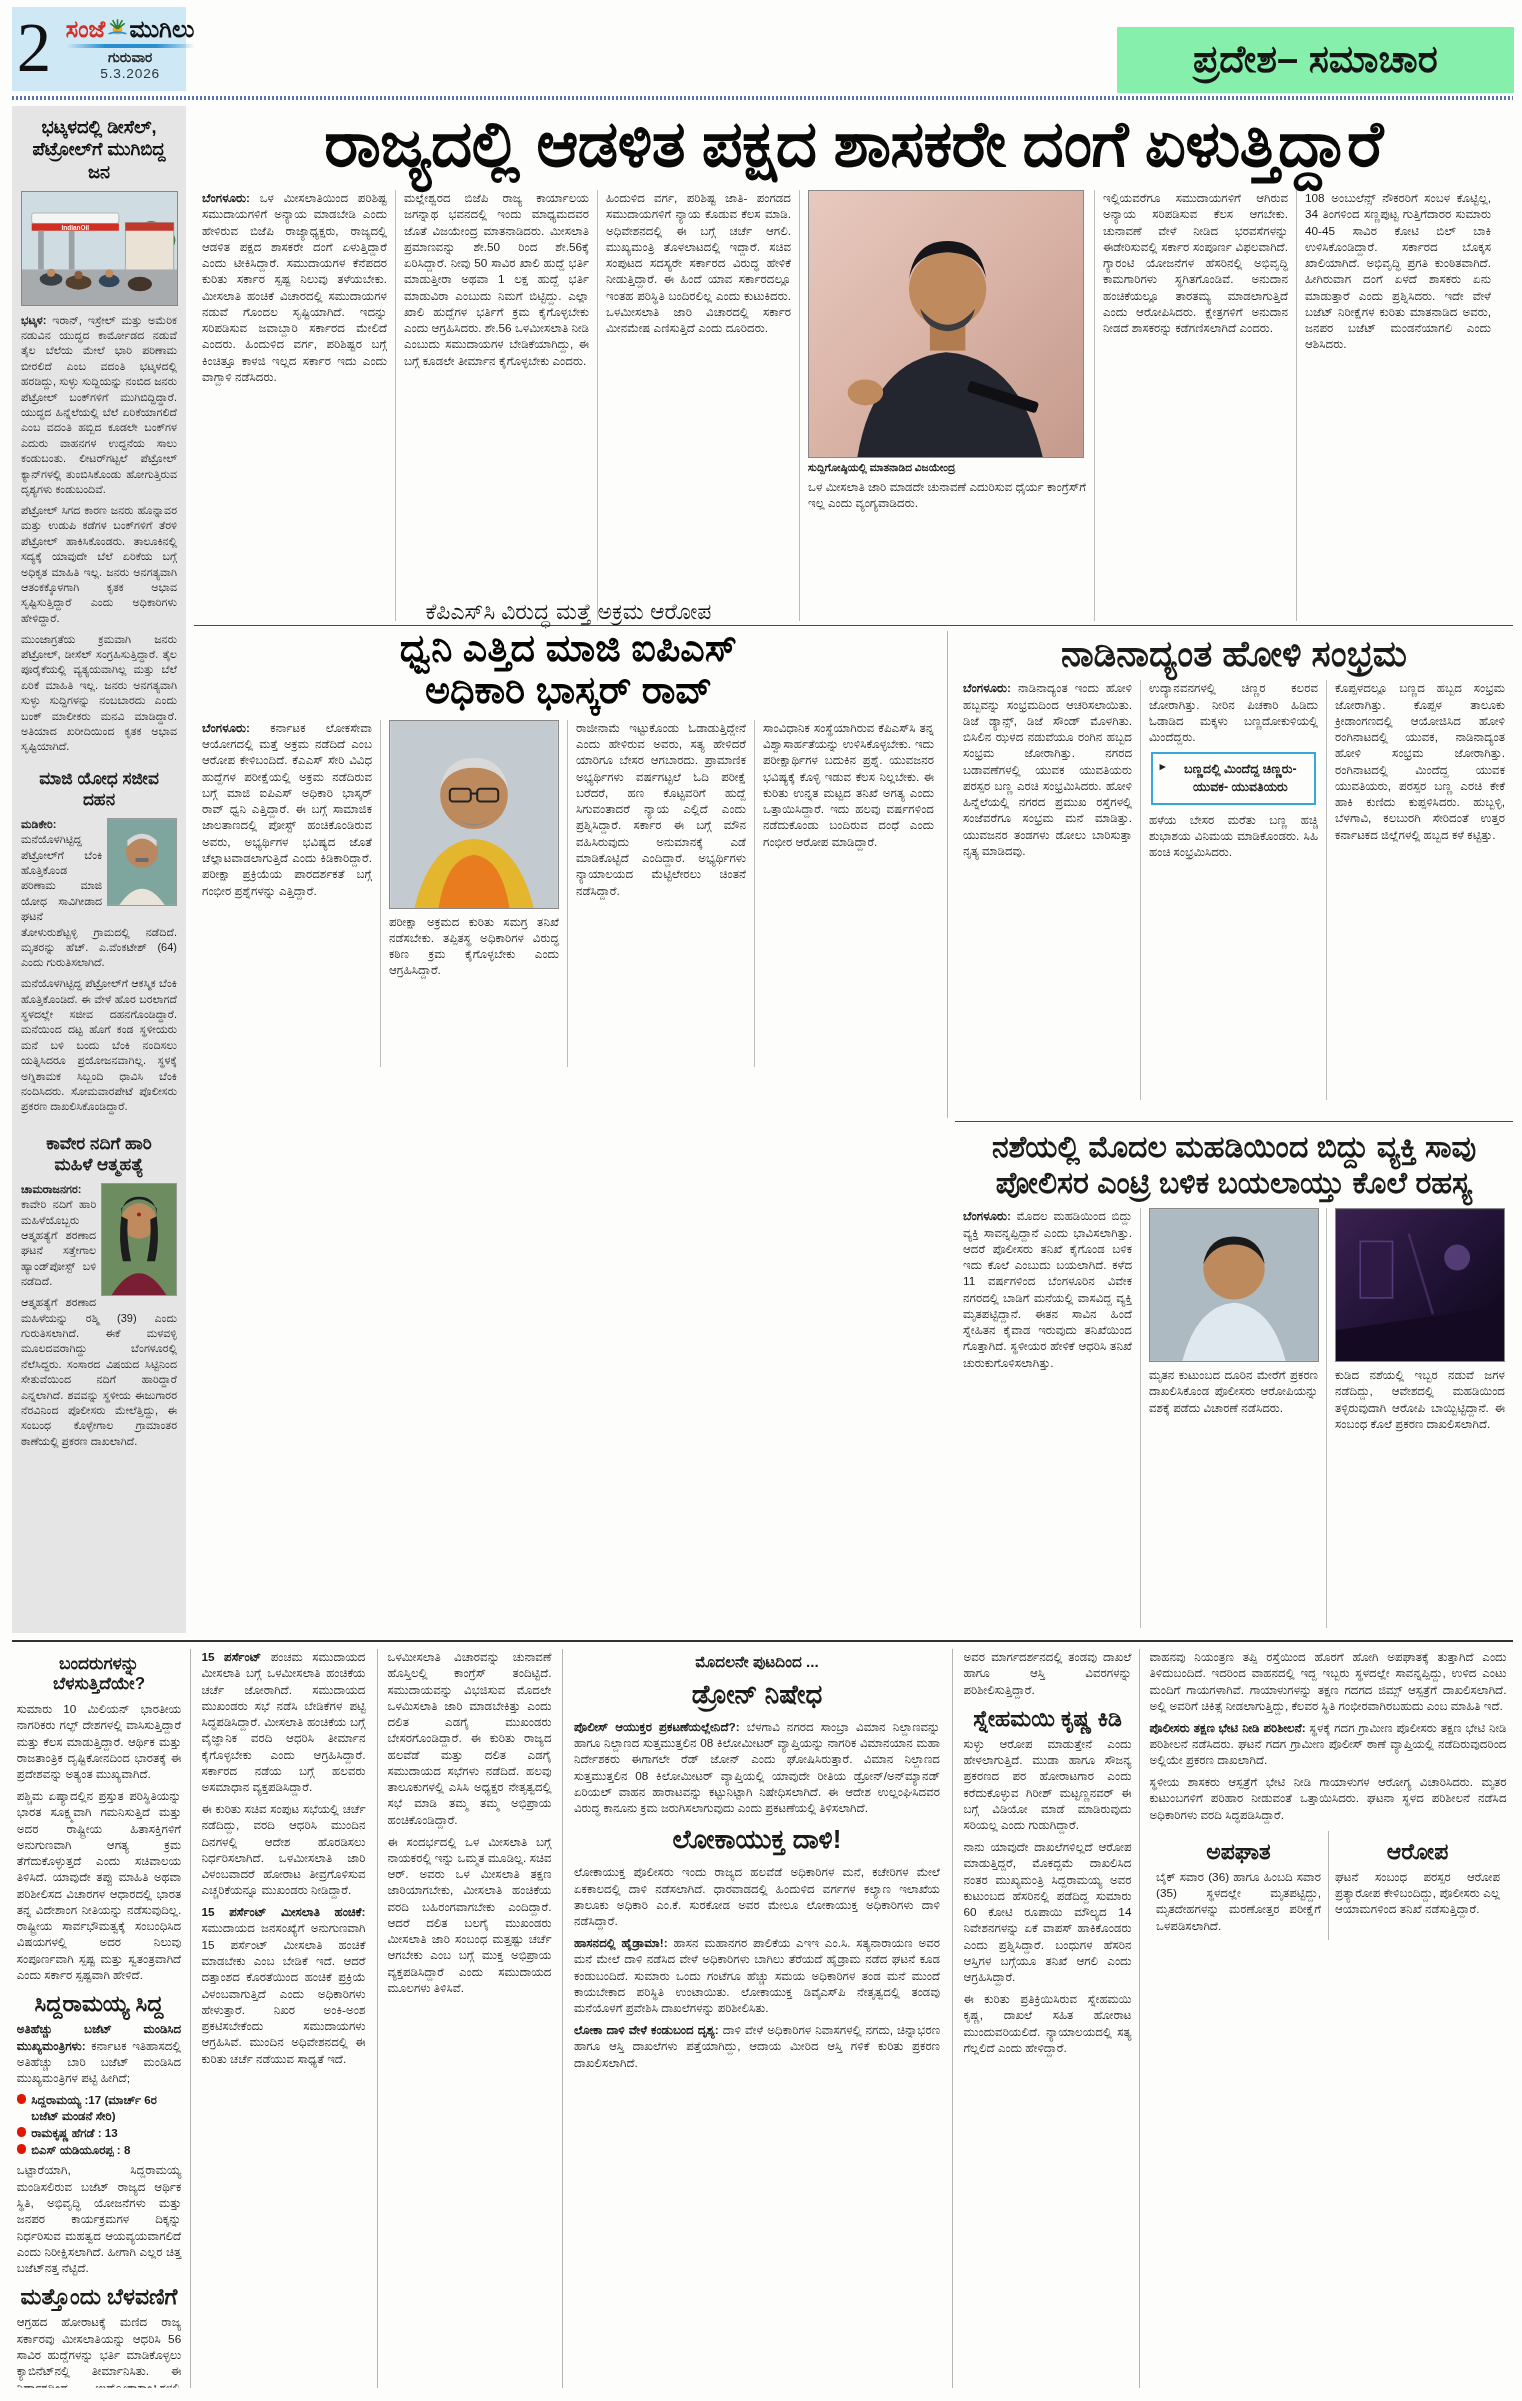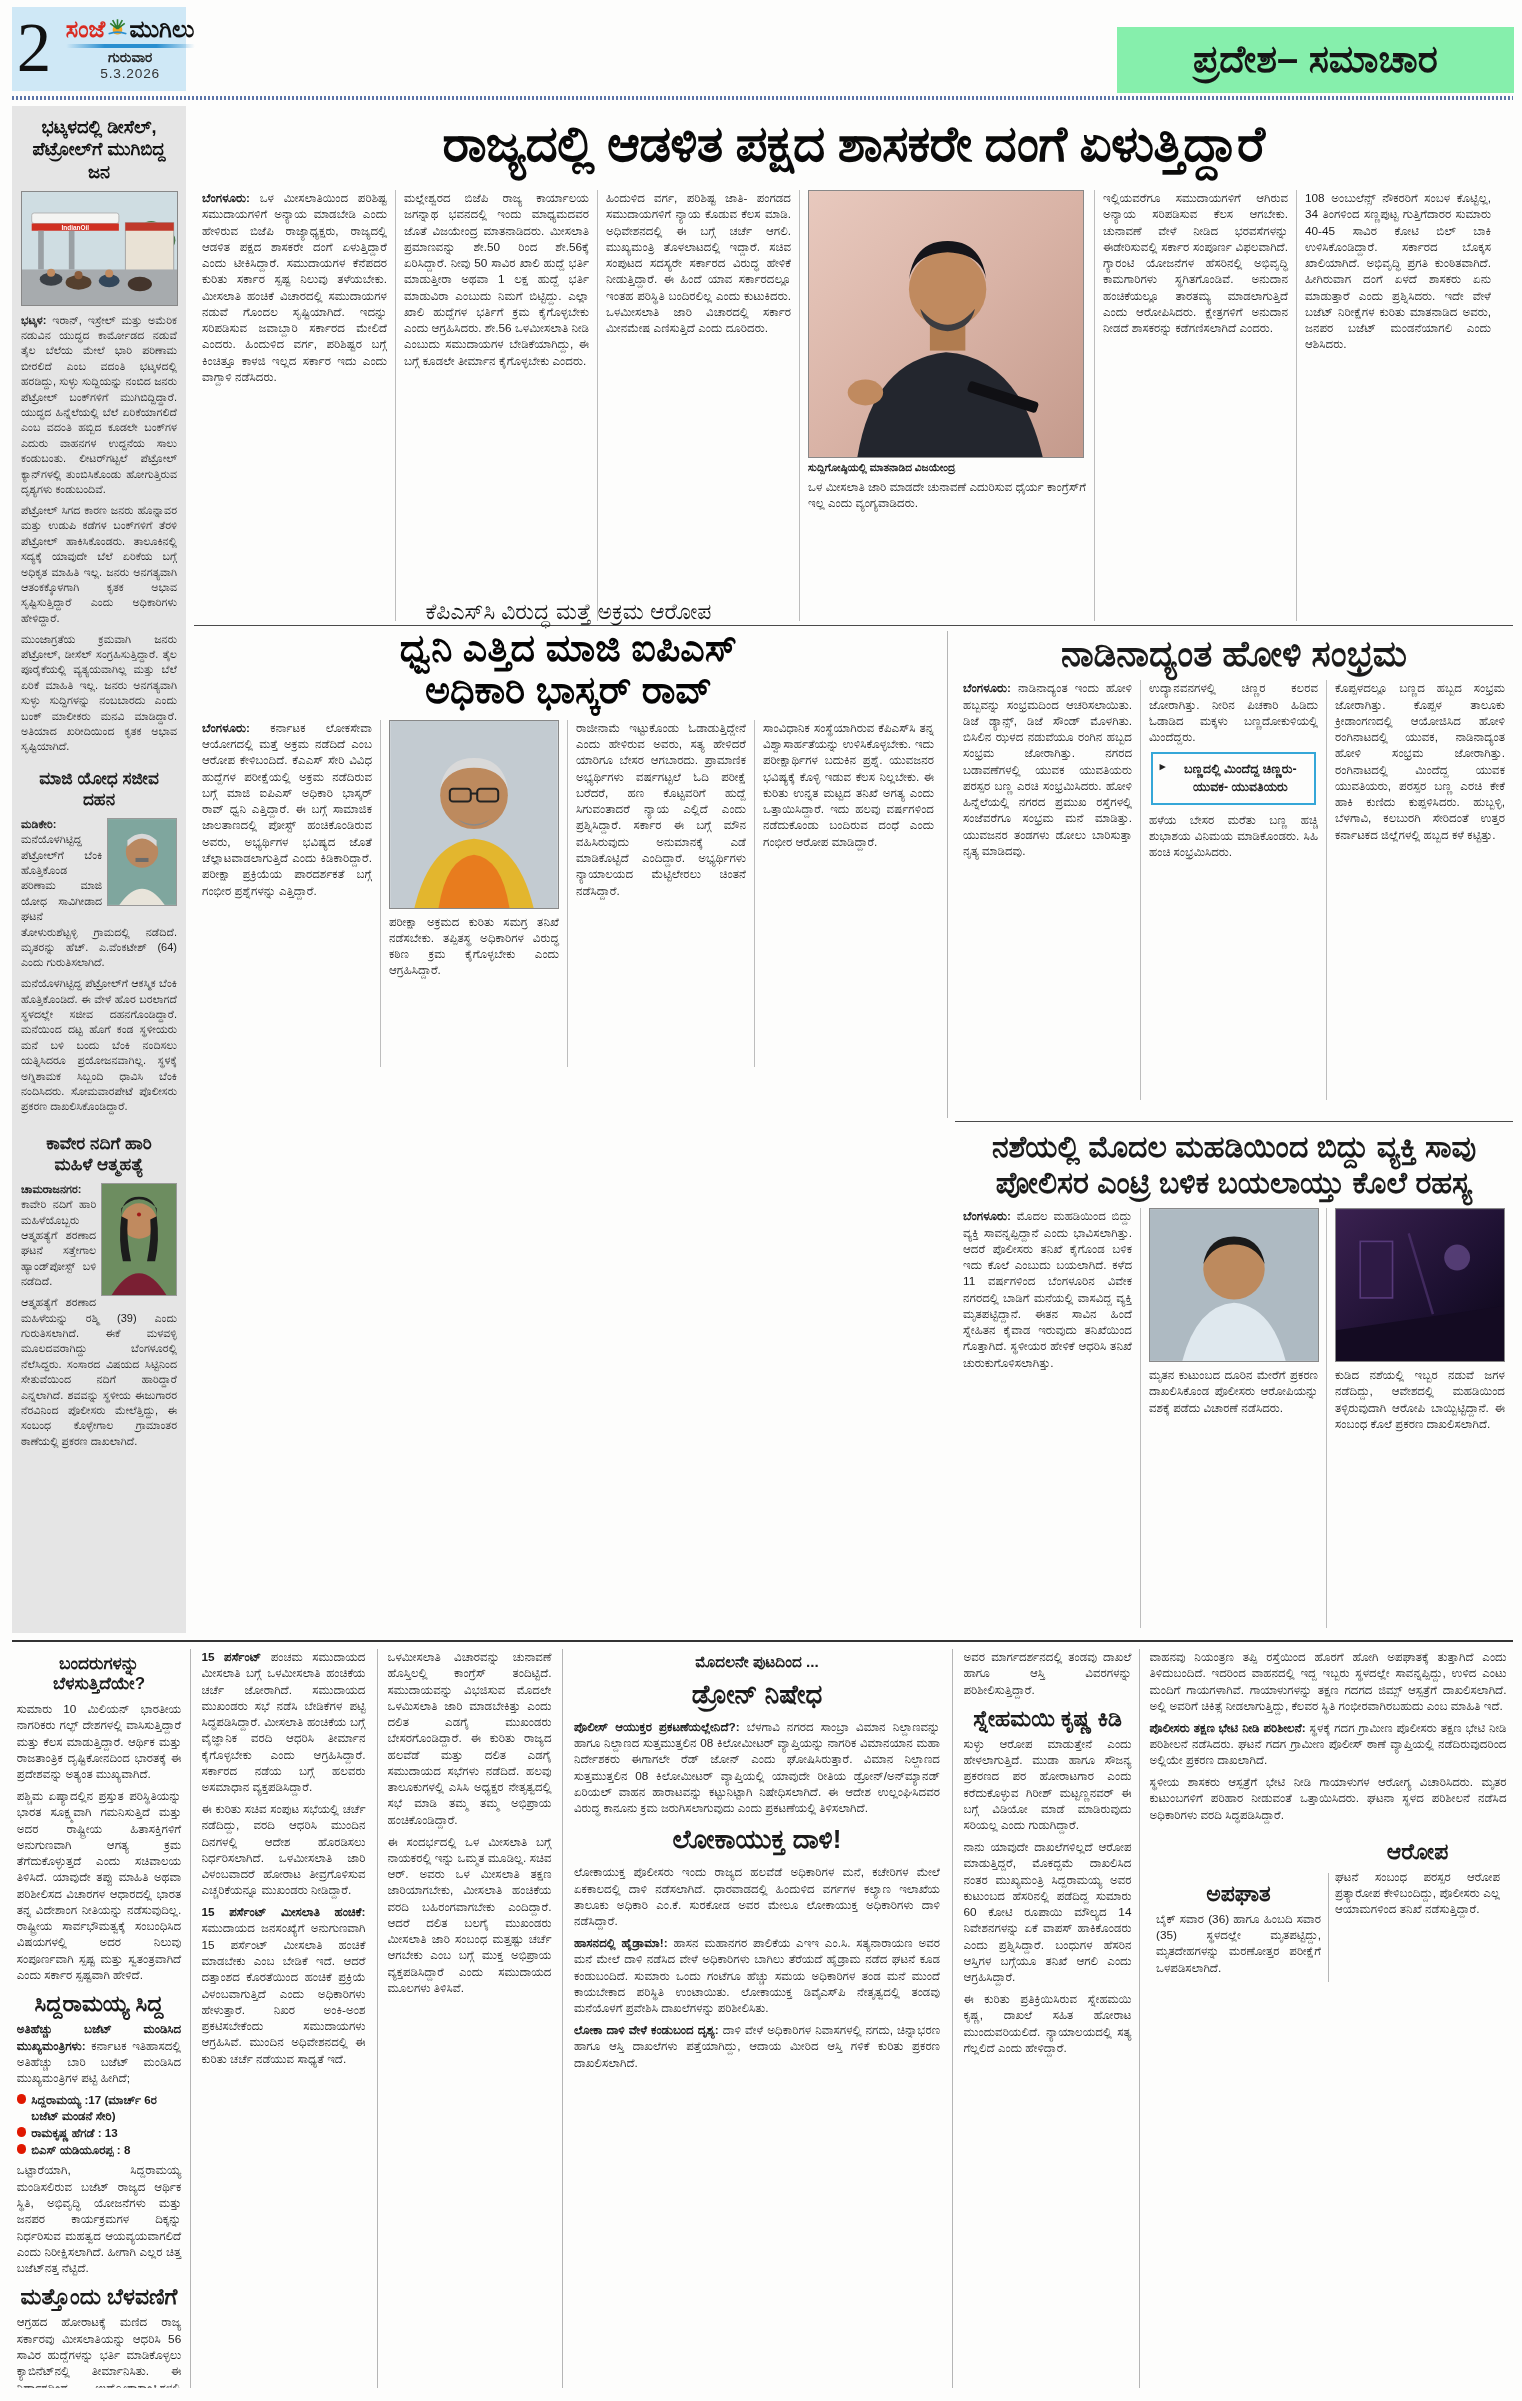--- a/index.html
+++ b/index.html
@@ -22,21 +22,21 @@
   #mast-date{font-size:13.7px;color:#333;letter-spacing:0.8px;}
   
   #section-label{left:1117px;top:27.4px;width:397px;height:66px;background:#86efac;display:flex;align-items:center;justify-content:center;font-size:38px;font-weight:bold;color:#161616;}
   .dotted-rule{left:12px;top:96px;width:1501px;height:4px;background:repeating-linear-gradient(90deg,#5b74a8 0 1.6px,transparent 1.6px 4px);}
   
   #green-panel{left:12px;top:106px;width:174px;height:1527px;background:#e5e5e5;box-sizing:border-box;padding:9.7px 9px;overflow:hidden;font-size:11px;line-height:1.4;}
   #green-panel h2{font-size:18px;line-height:1.25;text-align:center;margin:0 0 8px 0;color:#111;}
   .small-photo{float:right;margin:1.6px 0 3.2px 4.8px;border:0.8px solid #999;}
   .green-sub-head{font-size:17px;line-height:1.25;text-align:center;margin:13px 0 6.5px 0;font-weight:bold;}
   
-  #main-headline{left:194px;top:106px;width:1319px;height:77px;font-size:50px;font-weight:bold;letter-spacing:-0.8px;white-space:nowrap;text-align:center;line-height:77px;color:#0a0a0a;}
+  #main-headline{left:194px;top:106px;width:1319px;height:77px;font-size:64px;font-weight:bold;letter-spacing:-0.8px;white-space:nowrap;text-align:center;line-height:77px;color:#0a0a0a;}
   
   .colrow{display:flex;}
   .colrow .col{box-sizing:border-box;padding:0 8px;overflow:hidden;font-size:11.8px;line-height:1.38;}
   .colrow .col:not(:last-child){border-right:0.8px solid #bdbdbd;}
   .hrule{background:#4a4a4a;height:0.8px;}
   .vrule{width:0.8px;background:#b5b5b5;}
   
   #topstory{left:194px;top:190px;width:1319px;height:431px;}
   #topstory .col{width:202px;}
   #topstory .photo-col{width:295px;}
@@ -64,21 +64,21 @@
   
   .bot-col{top:1649px;height:739px;overflow:hidden;box-sizing:border-box;font-size:11.8px;line-height:1.38;}
   .bot-head{font-size:17px;font-weight:bold;text-align:center;margin:4.8px 0 6.5px 0;line-height:1.2;}
   .bot-head-lg{font-size:22px;font-weight:bold;text-align:center;margin:8px 0 4.8px 0;line-height:1.15;}
   .bullet-row{display:flex;gap:4.8px;margin:1.6px 0;font-weight:bold;font-size:11.6px;line-height:1.35;}
   .bullet-dot{width:9.7px;height:9.7px;border-radius:50%;background:#e01800;flex:0 0 9.7px;margin-top:2.4px;}
   .fp-label{font-size:15.3px;font-weight:bold;text-align:center;margin:1.6px 0 4.8px 0;}
   .mod-head{font-size:26px;font-weight:bold;text-align:center;margin:3.2px 0 6.5px 0;}
   .sub-two{display:flex;margin-top:8px;}
   .sub-two>div{flex:1;padding:0 6.5px;box-sizing:border-box;}
-  .sub-two>div:first-child{border-right:0.8px solid #b5b5b5;margin-top:42px;}
+  .sub-two>div:first-child{border-right:0.8px solid #b5b5b5;}
 </style>
 </head>
 <body>
 
 <div id="masthead" class="abs">
   <div id="page-num">2</div>
   <div id="mast-divider"></div>
   <div id="mast-right">
     <div id="logo-line">
       <span id="logo-red">ಸಂಜೆ</span>

